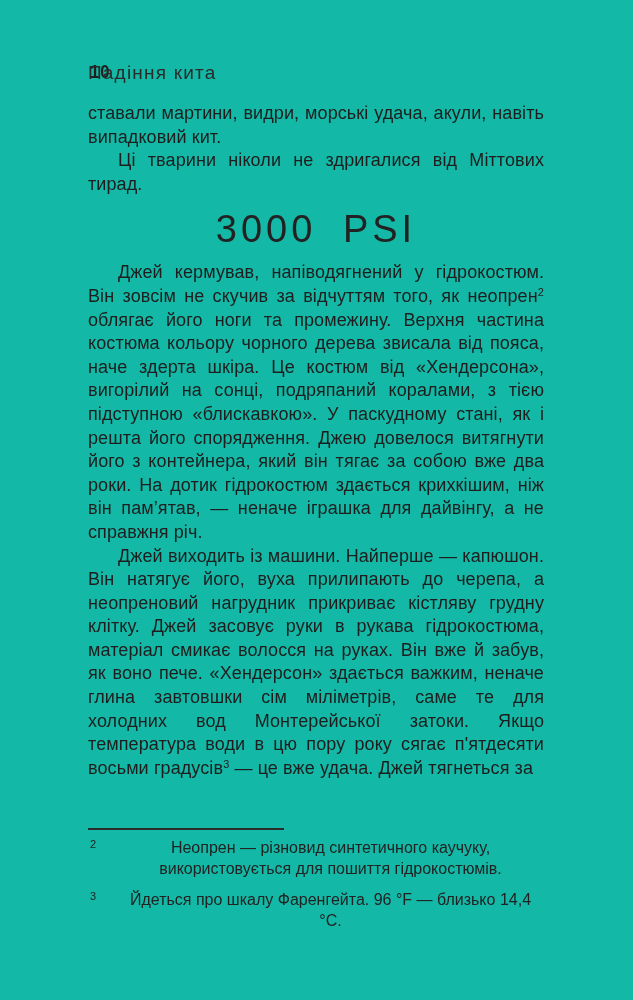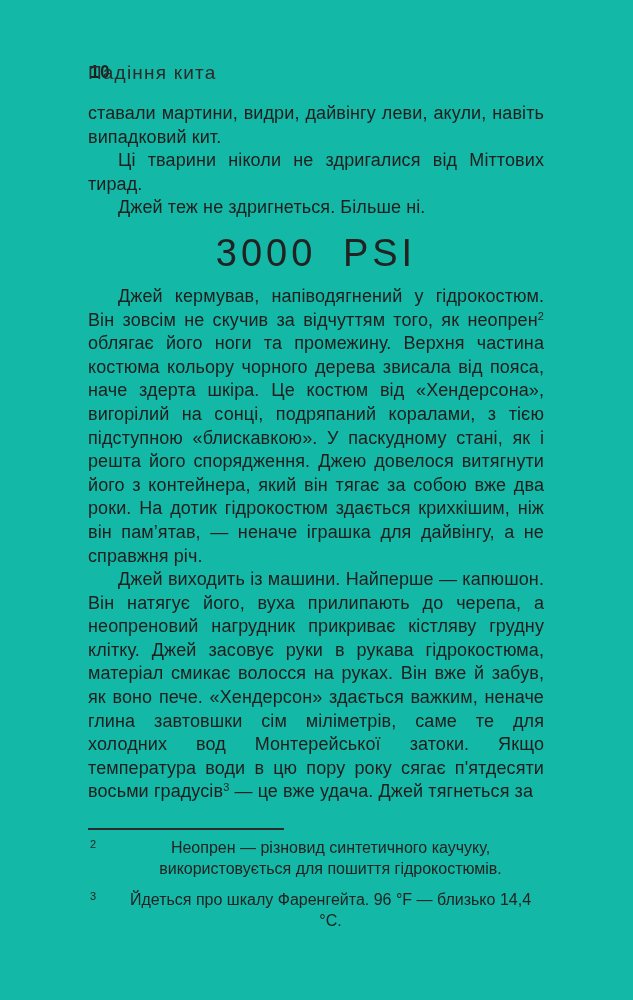--- a/index.html
+++ b/index.html
@@ -109,23 +109,22 @@
 <body>
 
 <div class="page" style="background: #14b8a6; color: rgb(30, 30, 30);">
 
   <header class="page-header">
     <span class="page-number">10</span>
     <span class="running-title">Падіння кита</span>
   </header>
 
   <main class="content">
-    <p class="para no-indent">ставали мартини, видри, дайвінгу леви, акули, навіть випадковий кит.</p>
+    <p class="para no-indent">ставали мартини, видри, морські удача, акули, навіть випадковий кит.</p>
     <p class="para">Ці тварини ніколи не здригалися від Міттових тирад.</p>
-    <p class="para">Джей теж не здригнеться. Більше ні.</p>
 
     <h2 class="section-heading">3000 PSI</h2>
 
     <p class="para"><span>Джей кермував, напіводягнений у гідрокостюм. Він зовсім не скучив за відчуттям того, як неопрен</span><sup class="fn-ref">2</sup><span> облягає його ноги та промежину. Верхня частина костюма кольору чорного дерева звисала від пояса, наче здерта шкіра. Це костюм від «Хендерсона», вигорілий на сонці, подряпаний коралами, з тією підступною «блискавкою». У паскудному стані, як і решта його спорядження. Джею довелося витягнути його з контейнера, який він тягає за собою вже два роки. На дотик гідрокостюм здається крихкішим, ніж він пам’ятав, — неначе іграшка для дайвінгу, а не справжня річ.</span></p>
 
     <p class="para"><span>Джей виходить із машини. Найперше — капюшон. Він натягує його, вуха прилипають до черепа, а неопреновий нагрудник прикриває кістляву грудну клітку. Джей засовує руки в рукава гідрокостюма, матеріал смикає волосся на руках. Він вже й забув, як воно пече. «Хендерсон» здається важким, неначе глина завтовшки сім міліметрів, саме те для холодних вод Монтерейської затоки. Якщо температура води в цю пору року сягає п'ятдесяти восьми градусів</span><sup class="fn-ref">3</sup><span> — це вже удача. Джей тягнеться за</span></p>
   </main>
 
   <footer class="footnotes">
     <div class="fn-rule"></div>

